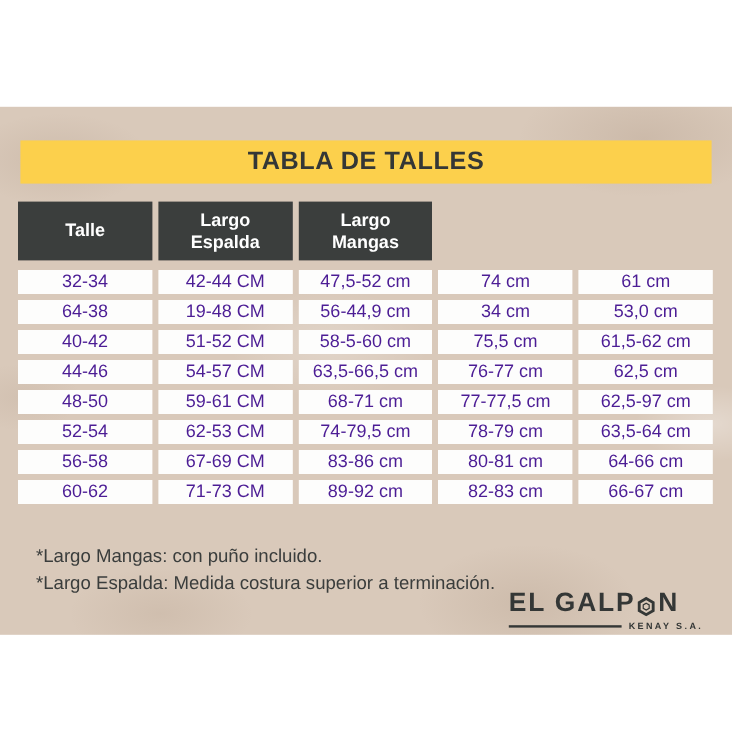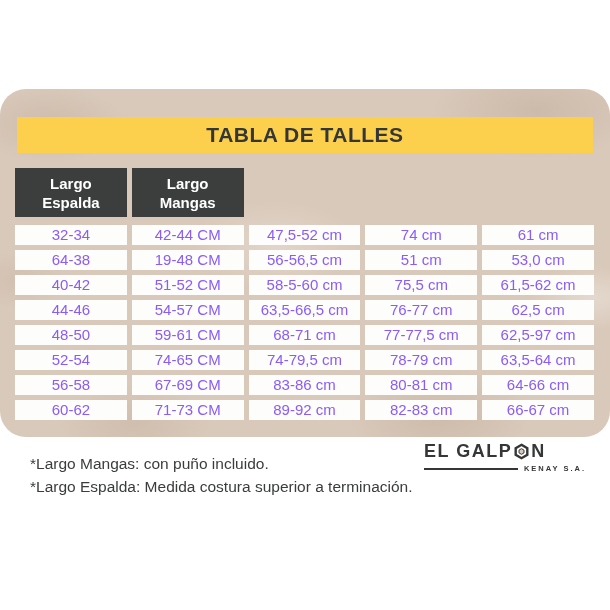--- a/index.html
+++ b/index.html
@@ -3,31 +3,30 @@
 <meta charset="utf-8">
 <style>
   html,body{margin:0;padding:0;}
   body{
     width:610px;height:610px;position:relative;overflow:hidden;
     background:#ffffff;
     font-family:"Liberation Sans", sans-serif;
     color:#3a3d3c;
   }
   .card{
-    position:absolute;left:0;top:89px;width:610px;height:348px;
+    position:absolute;left:0;top:89px;width:610px;height:440px;
     background-color:#d9c9ba;
     background-image:
       radial-gradient(ellipse 110px 55px at 8% 10%, rgba(125,95,70,0.12), transparent 70%),
       radial-gradient(ellipse 150px 70px at 88% 6%, rgba(125,95,70,0.14), transparent 70%),
       radial-gradient(ellipse 130px 70px at 72% 94%, rgba(125,95,70,0.13), transparent 70%),
       radial-gradient(ellipse 110px 55px at 22% 96%, rgba(125,95,70,0.10), transparent 70%),
       radial-gradient(ellipse 90px 45px at 97% 60%, rgba(255,255,255,0.30), transparent 70%),
       radial-gradient(ellipse 120px 65px at 45% 45%, rgba(255,255,255,0.22), transparent 70%),
       radial-gradient(ellipse 70px 40px at 3% 55%, rgba(125,95,70,0.08), transparent 70%);
-    border-radius: 26px;
   }
   .title-band{
     position:absolute;left:17px;top:28px;width:576px;height:36px;
     display:flex;align-items:center;justify-content:center;
   }
   .title-band span{
     font-size:21px;font-weight:bold;letter-spacing:0.5px;color:#34373​6;
     color:#343736;
   }
   .thead{
@@ -39,34 +38,34 @@
     display:flex;align-items:center;justify-content:center;text-align:center;
     font-size:15px;font-weight:bold;line-height:19px;white-space:pre-line;
   }
   .tbody{
     position:absolute;left:15px;top:136px;width:579px;
     display:grid;grid-template-columns:repeat(5,1fr);
     column-gap:5px;row-gap:5px;grid-auto-rows:20px;
   }
   .trow{display:contents;}
   .td{
-    background:#fdfdfc;color:#8b5cf6;
+    background:#fdfdfc;color:#4c1d95;
     display:flex;align-items:center;justify-content:center;
     font-size:15px;line-height:20px;white-space:nowrap;
   }
   .notes{
     position:absolute;left:30px;top:363px;
     font-size:15.5px;line-height:23px;color:#3a3d3c;
   }
   .logo{
     position:absolute;right:24px;top:352px;width:162px;
   }
   .logo-name{
-    font-size:18px;font-weight:bold;letter-spacing:1.5px;color:#343736;
-    display:flex;align-items:center;white-space:nowrap;
+    font-size:22px;font-weight:bold;letter-spacing:1.5px;color:#343736;
+    display:flex;align-items:center;white-space:nowrap;margin-top:48px;
   }
   .logo-o{
     display:inline-block;width:17px;height:17px;margin:0 1px;
   }
   .logo-sub{
     display:flex;align-items:center;margin-top:2px;justify-content:space-between;
   }
   .logo-rule{
     flex:1;height:2px;background:#343736;margin-right:6px;
   }
@@ -77,39 +76,40 @@
 </head>
 <body>
 
 <div class="card">
 
   <div class="title-band" style="background:#fcd04c;">
     <span>TABLA DE TALLES</span>
   </div>
 
   <div class="thead">
+    <div class="th">Talle</div>
     <div class="th">Largo
 Espalda</div>
     <div class="th">Largo
 Mangas</div>
   </div>
 
   <div class="tbody">
     <div class="trow">
       <div class="td">32-34</div>
       <div class="td">42-44 CM</div>
       <div class="td">47,5-52 cm</div>
       <div class="td">74 cm</div>
       <div class="td">61 cm</div>
     </div>
     <div class="trow">
       <div class="td">64-38</div>
       <div class="td">19-48 CM</div>
-      <div class="td">56-56,5 cm</div>
-      <div class="td">51 cm</div>
+      <div class="td">56-44,9 cm</div>
+      <div class="td">34 cm</div>
       <div class="td">53,0 cm</div>
     </div>
     <div class="trow">
       <div class="td">40-42</div>
       <div class="td">51-52 CM</div>
       <div class="td">58-5-60 cm</div>
       <div class="td">75,5 cm</div>
       <div class="td">61,5-62 cm</div>
     </div>
     <div class="trow">
@@ -121,21 +121,21 @@
     </div>
     <div class="trow">
       <div class="td">48-50</div>
       <div class="td">59-61 CM</div>
       <div class="td">68-71 cm</div>
       <div class="td">77-77,5 cm</div>
       <div class="td">62,5-97 cm</div>
     </div>
     <div class="trow">
       <div class="td">52-54</div>
-      <div class="td">74-65 CM</div>
+      <div class="td">62-53 CM</div>
       <div class="td">74-79,5 cm</div>
       <div class="td">78-79 cm</div>
       <div class="td">63,5-64 cm</div>
     </div>
     <div class="trow">
       <div class="td">56-58</div>
       <div class="td">67-69 CM</div>
       <div class="td">83-86 cm</div>
       <div class="td">80-81 cm</div>
       <div class="td">64-66 cm</div>

